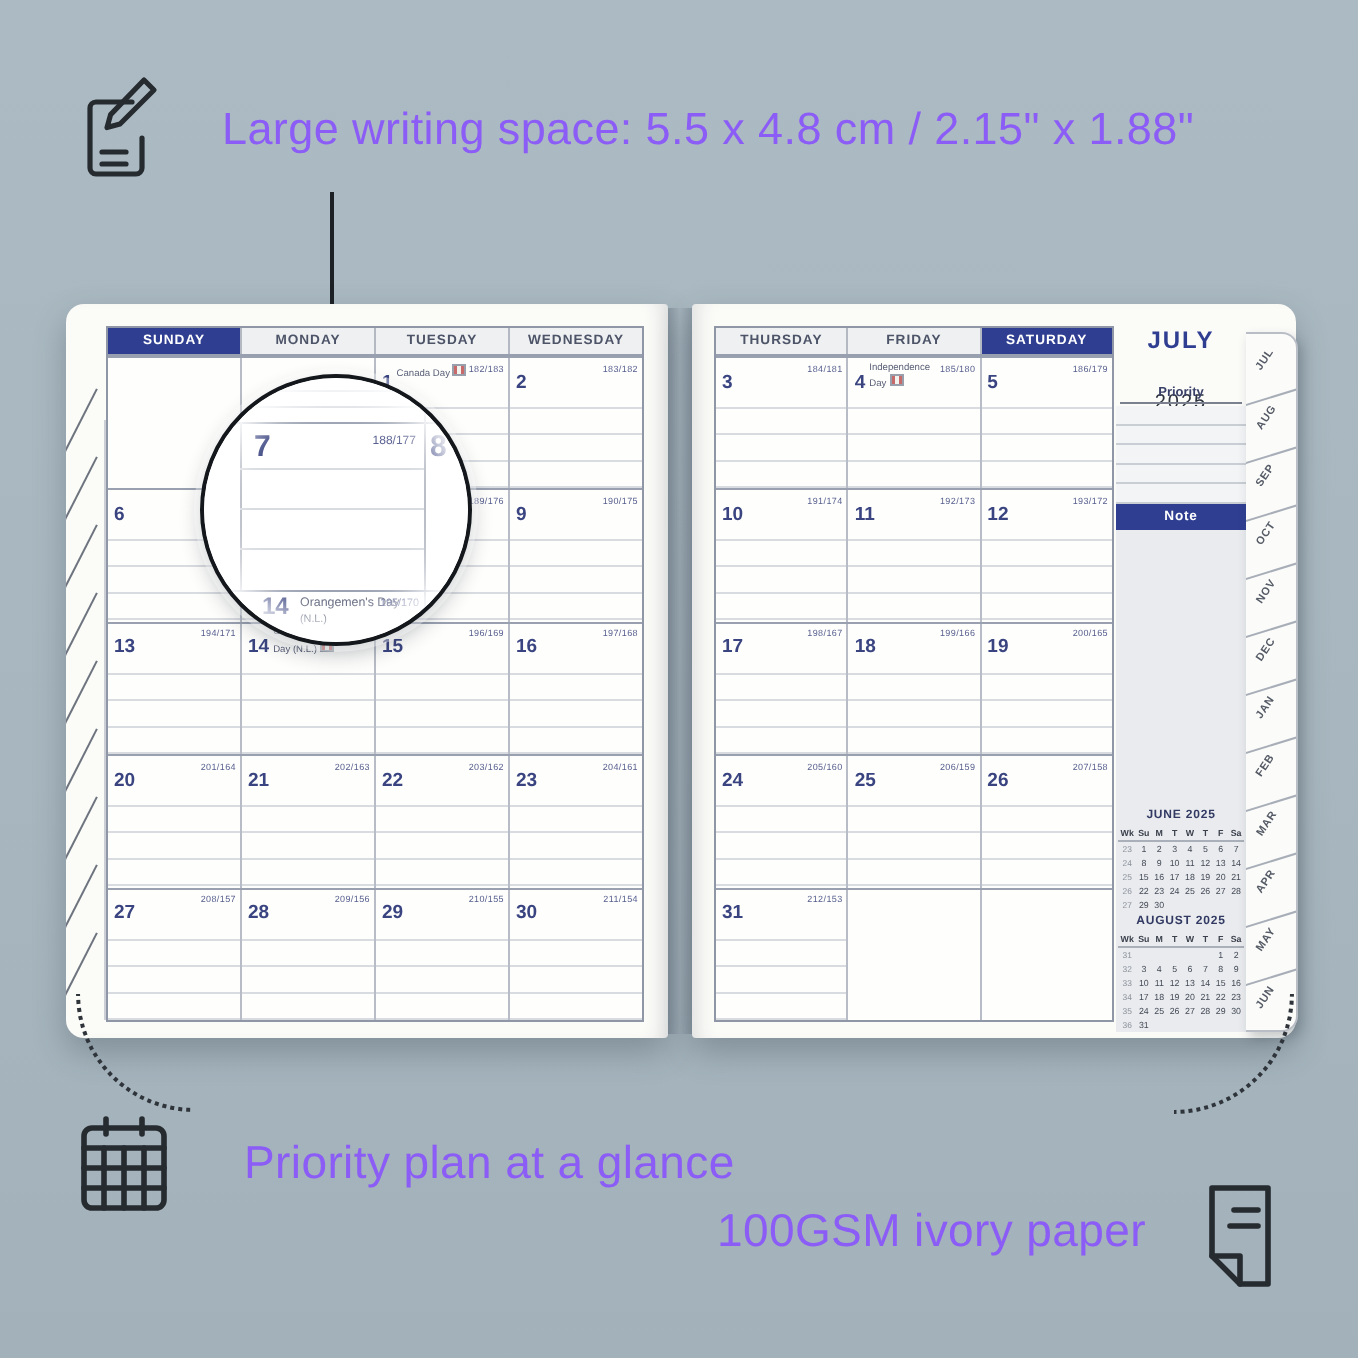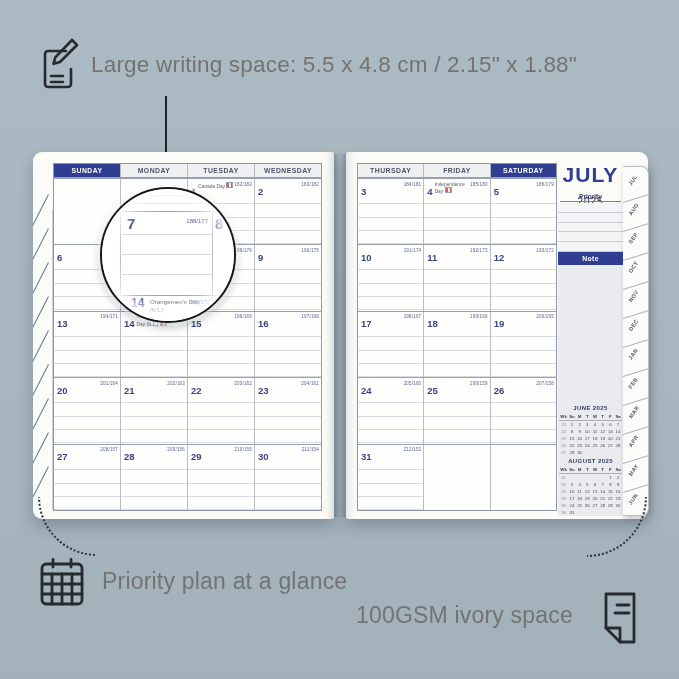--- a/index.html
+++ b/index.html
@@ -3,21 +3,21 @@
 <meta charset="utf-8">
 <style>
   html,body{margin:0;padding:0;}
   body{
     width:679px;height:679px;position:relative;overflow:hidden;
     font-family:"Liberation Sans", sans-serif;
     background:linear-gradient(180deg,#acbbc3 0%,#a8b7bf 55%,#a2b1ba 100%);
   }
   .abs{position:absolute;}
   
-  .anno-text{color:#737373;font-weight:500;letter-spacing:.2px;}
+  .anno-text{color:#8b5cf6;font-weight:500;letter-spacing:.2px;margin-left:20px;}
   #top-text{left:91px;top:52px;font-size:22.5px;}
   #bl-text{left:102px;top:568px;font-size:23px;}
   #br-text{right:106px;top:602px;font-size:23px;}
   .ic svg{display:block;}
   #top-icon{left:39px;top:35px;}
   #bl-icon{left:39px;top:557px;}
   #br-icon{left:596px;top:590px;}
   #pointer-line{left:165px;top:96px;width:1.6px;height:93px;background:#1d2126;}
   
   .page{background:#fbfbf8;top:152px;height:367px;box-shadow:0 7px 16px rgba(45,55,68,.30);}
@@ -54,21 +54,21 @@
     background:repeating-linear-gradient(to bottom,transparent 0 12.3px,#d8dbe0 12.3px 13.3px);}
   .ctop{position:relative;padding:1.5px 2px 0 3px;}
   .dnum{font-size:9.5px;font-weight:700;color:#3a4480;}
   .doy{position:absolute;right:2px;top:2.5px;font-size:4.5px;color:#565e8e;letter-spacing:.2px;}
   .hol{display:inline-block;vertical-align:top;margin-left:2px;padding-top:1px;
     max-width:36px;font-size:4.8px;line-height:1.25;color:#5a6078;}
   .flagbox{display:inline-block;width:5px;height:4px;margin-left:1.5px;
     border:0.5px solid #9aa0ab;background:linear-gradient(90deg,#c86a6a 30%,#f2f2ef 30% 70%,#c86a6a 70%);}
   
   #sidebar{left:212px;top:11px;width:65px;height:353px;}
-  #sb-month{top:0;left:0;width:65px;text-align:center;font-size:21px;font-weight:700;
+  #sb-month{top:0;left:0;width:65px;text-align:center;font-size:12px;font-weight:700;
     letter-spacing:1px;color:#2f3e91;}
   #sb-year{top:33px;left:0;width:65px;text-align:center;font-size:10px;color:#2d333d;letter-spacing:1px;}
   #sb-priority{top:30px;left:2px;width:61px;text-align:center;font-size:6.5px;font-weight:700;
     color:#3a4168;border-bottom:1px solid #7b8190;padding-bottom:1px;}
   #sb-priority-lines{top:40px;left:0;width:65px;height:49px;background:#f3f4f6;
     border-bottom:1px solid #c2c6cd;
     background-image:repeating-linear-gradient(to bottom,transparent 0 8.8px,#c9cdd4 8.8px 9.8px);}
   #sb-note{top:89px;left:0;width:65px;height:13px;background:#2f3e91;color:#fff;
     display:flex;align-items:center;justify-content:center;font-size:6.8px;font-weight:700;letter-spacing:.4px;}
   #sb-panel{top:102px;left:0;width:65px;height:251px;background:#e9ebee;}
@@ -502,20 +502,20 @@
   <svg width="46" height="50" viewBox="0 0 46 50" fill="none" stroke="#262b30" stroke-width="2.8" stroke-linecap="round" stroke-linejoin="round">
     <rect x="3" y="7" width="40" height="40" rx="4"></rect>
     <path d="M14,2.5 V10 M32,2.5 V10"></path>
     <path d="M3,17 H43"></path>
     <path d="M13,17 V47 M23,17 V47 M33,17 V47"></path>
     <path d="M3,27 H43 M3,37 H43"></path>
   </svg>
 </div>
 <div class="abs anno-text" id="bl-text">Priority plan at a glance</div>
 
-<div class="abs anno-text" id="br-text">100GSM ivory space</div>
+<div class="abs anno-text" id="br-text">100GSM ivory paper</div>
 <div class="abs ic" id="br-icon">
   <svg width="42" height="56" viewBox="0 0 42 56" fill="none" stroke="#262b30" stroke-width="2.8" stroke-linecap="round" stroke-linejoin="round">
     <path d="M10,4 H38 V52 H24 L10,38 Z"></path>
     <path d="M10,38 H24 V52"></path>
     <path d="M21,15 H33 M19,23 H33"></path>
   </svg>
 </div>
 
 </body></html>

